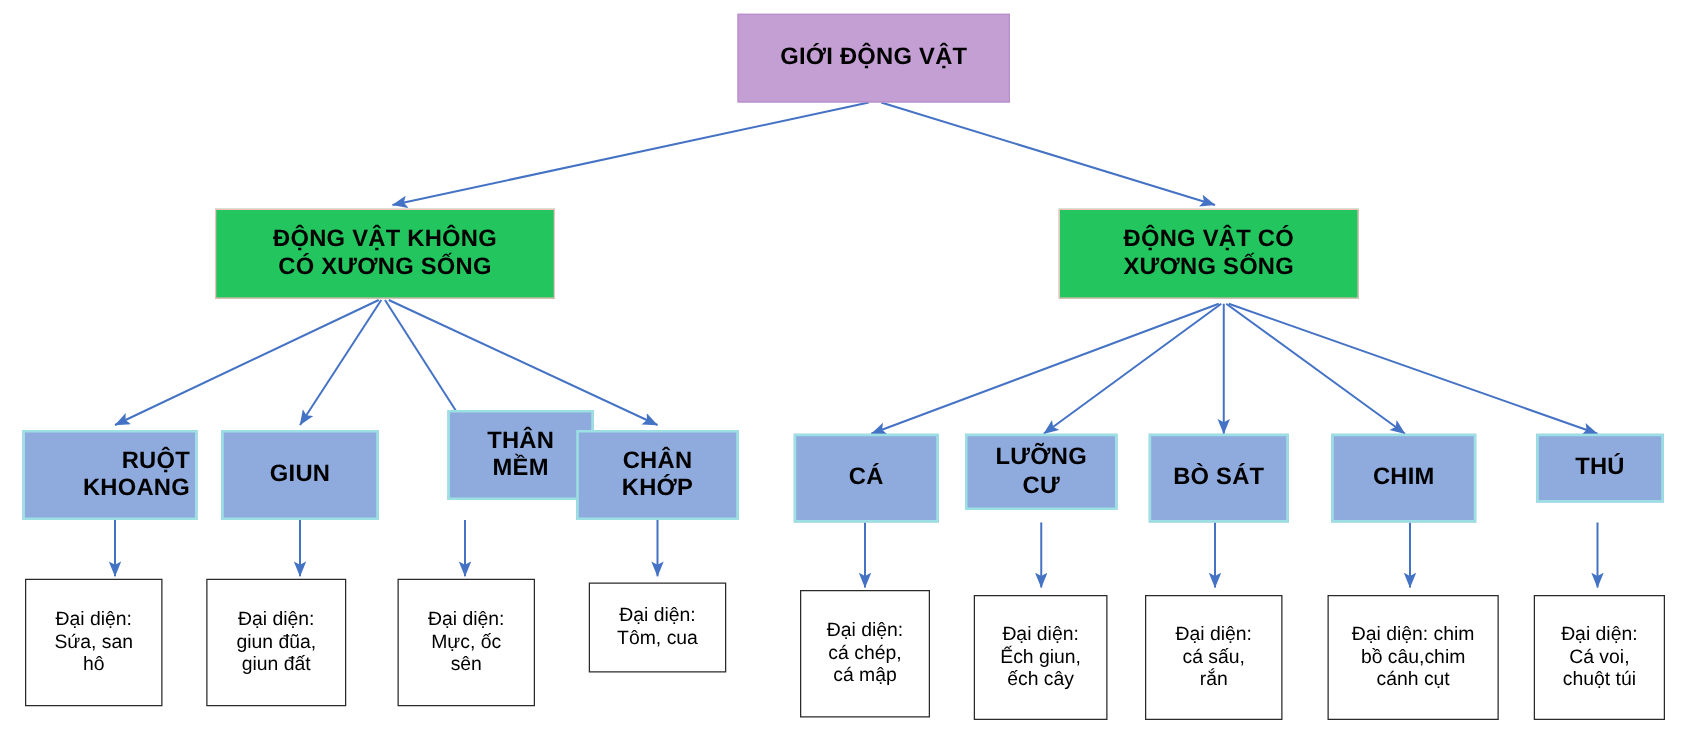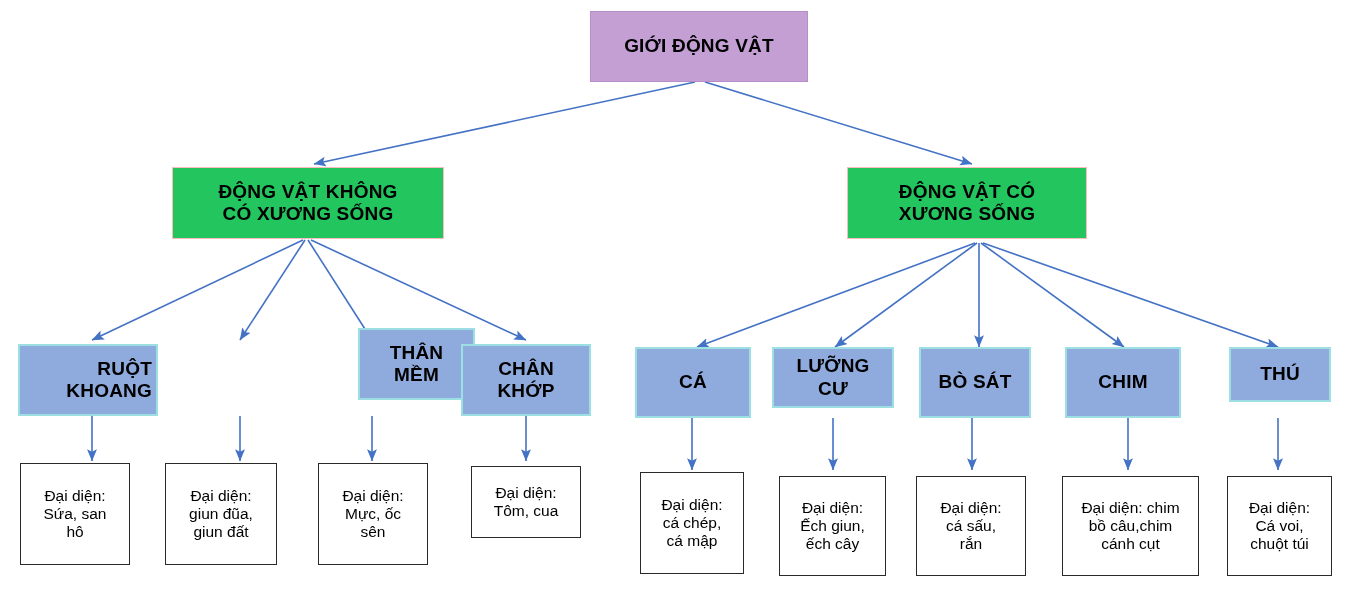--- a/index.html
+++ b/index.html
@@ -83,20 +83,23 @@
     </span>
   </div>
 
   <div class="node lvl2" style="left:18px;top:344px;width:140px;height:72px;text-align:right;">
     <span class="txt">
       <span>RUỘT</span><br>
       <span>KHOANG</span>
     </span>
   </div>
 
+  <div class="node lvl2" style="left:177px;top:344px;width:126px;height:72px;">
+    <span class="txt">GIUN</span>
+  </div>
 
   <div class="node lvl2" style="left:314px;top:328px;width:117px;height:72px;margin-left:44px;">
     <span class="txt">
       <span>THÂN</span><br>
       <span>MỀM</span>
     </span>
   </div>
 
   <div class="node lvl2" style="left:461px;top:344px;width:130px;height:72px;">
     <span class="txt">

